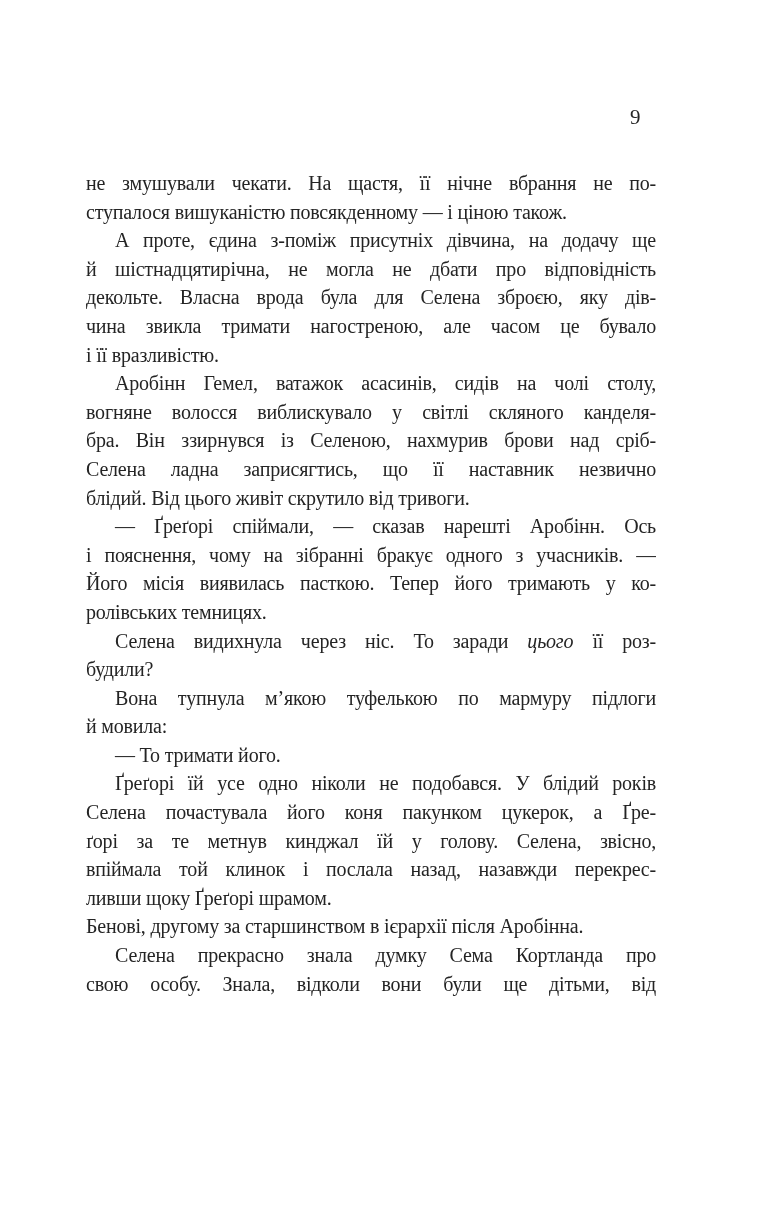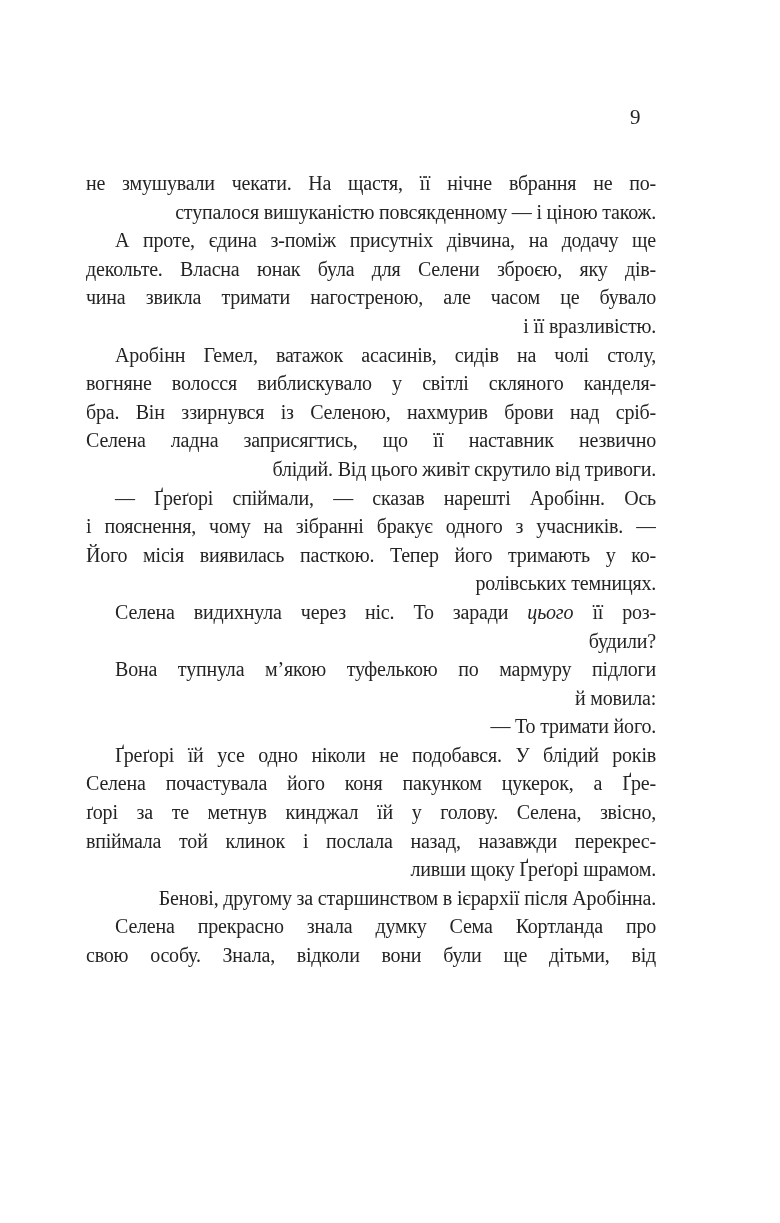--- a/index.html
+++ b/index.html
@@ -33,21 +33,21 @@
     top: 169px;
     left: 86px;
     width: 570px;
     font-size: 20px;
     line-height: 28.6px;
     letter-spacing: -0.2px;
   }
   .line {
     height: 28.6px;
     overflow: hidden;
-    text-align: right;
+    text-align: left;
   }
   .line.j {
     text-align: justify;
     text-align-last: justify;
   }
   .line.ind {
     text-indent: 29px;
   }
   .line em {
     font-style: italic;
@@ -55,21 +55,22 @@
 </style>
 </head>
 <body>
 
 <div class="page">
   <div class="page-number">9</div>
   <div class="text-block">
       <div class="line j"><span>не змушували чекати. На щастя, її нічне вбрання не по-</span></div>
       <div class="line"><span>ступалося вишуканістю повсякденному — і ціною також.</span></div>
       <div class="line j ind"><span>А проте, єдина з-поміж присутніх дівчина, на додачу ще</span></div>
-      <div class="line j"><span>декольте. Власна юнак була для Селени зброєю, яку дів-</span></div>
+      <div class="line j"><span>й шістнадцятирічна, не могла не дбати про відповідність</span></div>
+      <div class="line j"><span>декольте. Власна врода була для Селена зброєю, яку дів-</span></div>
       <div class="line j"><span>чина звикла тримати нагостреною, але часом це бувало</span></div>
       <div class="line"><span>і її вразливістю.</span></div>
       <div class="line j ind"><span>Аробінн Гемел, ватажок асасинів, сидів на чолі столу,</span></div>
       <div class="line j"><span>вогняне волосся виблискувало у світлі скляного канделя-</span></div>
       <div class="line j"><span>бра. Він ззирнувся із Селеною, нахмурив брови над сріб-</span></div>
       <div class="line j"><span>Селена ладна заприсягтись, що її наставник незвично</span></div>
       <div class="line"><span>блідий. Від цього живіт скрутило від тривоги.</span></div>
       <div class="line j ind"><span>— Ґреґорі спіймали, — сказав нарешті Аробінн. Ось</span></div>
       <div class="line j"><span>і пояснення, чому на зібранні бракує одного з учасників. —</span></div>
       <div class="line j"><span>Його місія виявилась пасткою. Тепер його тримають у ко-</span></div>

